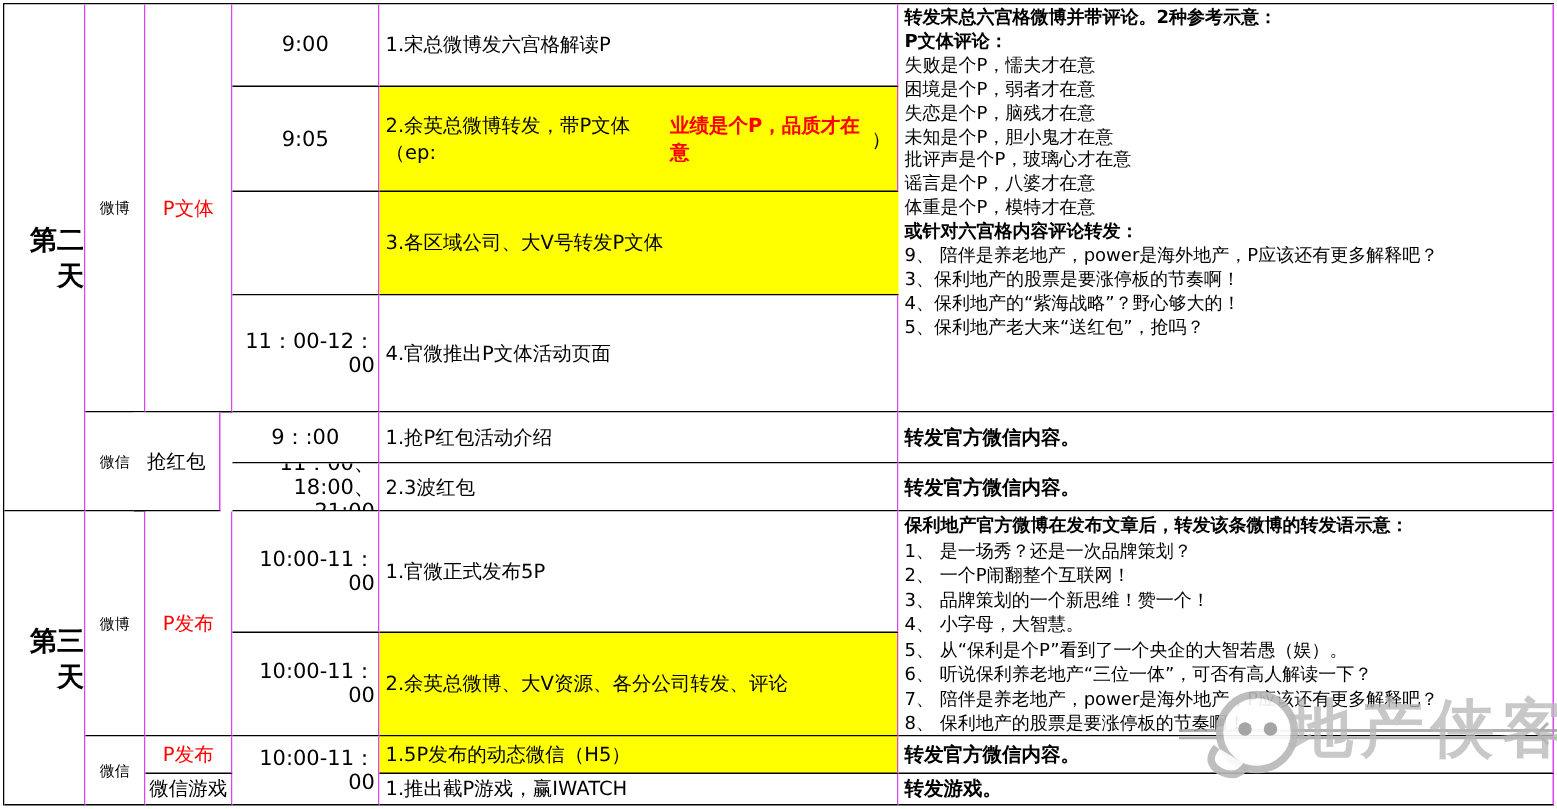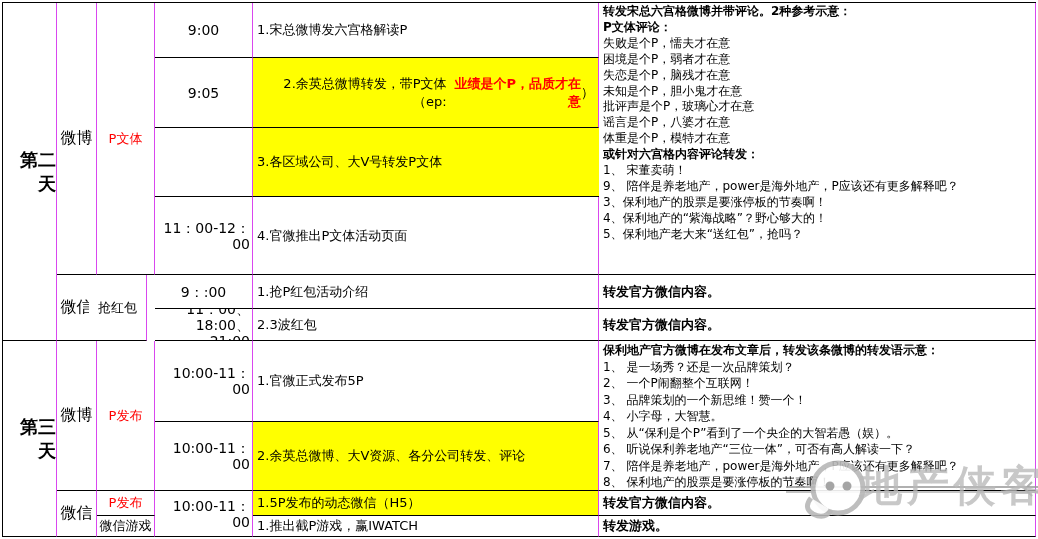--- a/index.html
+++ b/index.html
@@ -12,26 +12,26 @@
     position:absolute;left:2px;top:2px;width:1034px;height:535px;
     border-top:1px solid #000;border-left:1px solid #000;box-sizing:border-box;
   }
   .cell{
     position:absolute;box-sizing:border-box;
     border-right:1px solid #d946ef;border-bottom:1px solid #000;
     overflow:hidden;background:#fff;
   }
   .center{display:flex;align-items:center;justify-content:center;text-align:right;}
   .daycell{font-weight:bold;font-size:18px;}
-  .platcell{font-size:16px;}
+  .platcell{font-size:10px;}
   .catcell{font-size:13px;}
   .red{color:#ff0000;}
   .timecell{font-size:14px;line-height:16px;padding:0 2px;}
   .contentcell{display:flex;align-items:center;padding:0 4px;font-size:13px;}
-  .yellow{background:#ffff00;text-align:right;}
+  .yellow{background:#ffff00;}
   .redpart{color:#ff0000;font-weight:bold;}
   .notes-simple{display:flex;align-items:center;padding:0 4px;font-size:13px;font-weight:bold;}
   .notes-block{padding:1px 4px 0 4px;font-size:12px;}
   .nb1 .note-line{line-height:15.9px;white-space:nowrap;}
   .nb2 .note-line{line-height:16.5px;white-space:nowrap;}
   .note-line.b{font-weight:bold;}
   .watermark{
     position:absolute;left:786px;top:450px;width:252px;height:80px;
     pointer-events:none;z-index:5;
   }
@@ -90,21 +90,20 @@
       <div class="note-line b">转发宋总六宫格微博并带评论。2种参考示意：</div>
       <div class="note-line b">P文体评论：</div>
       <div class="note-line">失败是个P，懦夫才在意</div>
       <div class="note-line">困境是个P，弱者才在意</div>
       <div class="note-line">失恋是个P，脑残才在意</div>
       <div class="note-line">未知是个P，胆小鬼才在意</div>
       <div class="note-line">批评声是个P，玻璃心才在意</div>
       <div class="note-line">谣言是个P，八婆才在意</div>
       <div class="note-line">体重是个P，模特才在意</div>
       <div class="note-line b">或针对六宫格内容评论转发：</div>
-      <div class="note-line">1、 宋董卖萌！</div>
       <div class="note-line">9、 陪伴是养老地产，power是海外地产，P应该还有更多解释吧？</div>
       <div class="note-line">3、保利地产的股票是要涨停板的节奏啊！</div>
       <div class="note-line">4、保利地产的“紫海战略”？野心够大的！</div>
       <div class="note-line">5、保利地产老大来“送红包”，抢吗？</div>
     </div>
   <div class="cell notes-simple" style="left:596px;top:272px;width:437px;height:34px">转发官方微信内容。</div>
   <div class="cell notes-simple" style="left:596px;top:306px;width:437px;height:32px">转发官方微信内容。</div>
   <div class="cell notes-block nb2" style="left:596px;top:338px;width:437px;height:150px">
       <div class="note-line b">保利地产官方微博在发布文章后，转发该条微博的转发语示意：</div>
       <div class="note-line">1、 是一场秀？还是一次品牌策划？</div>

